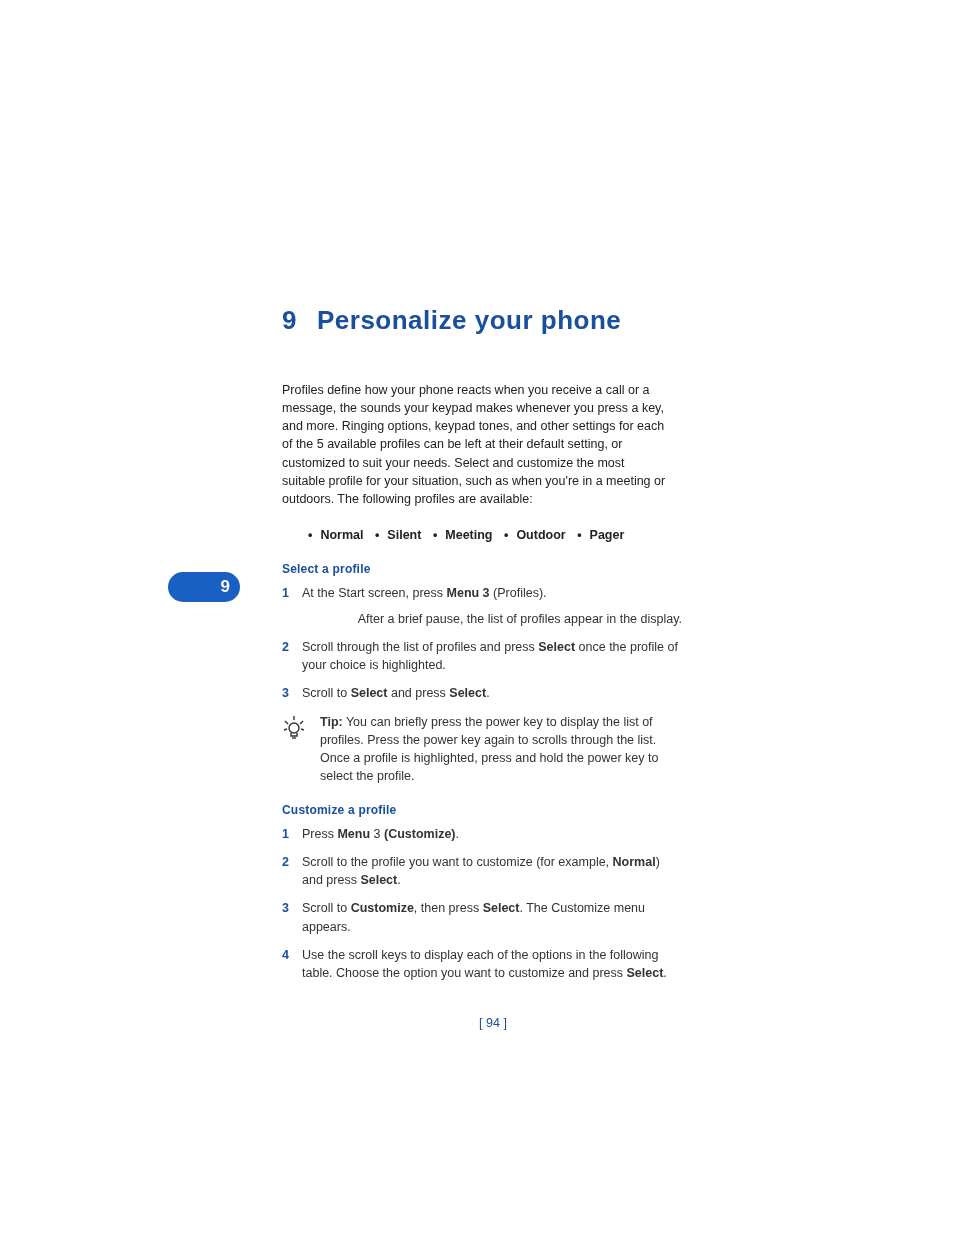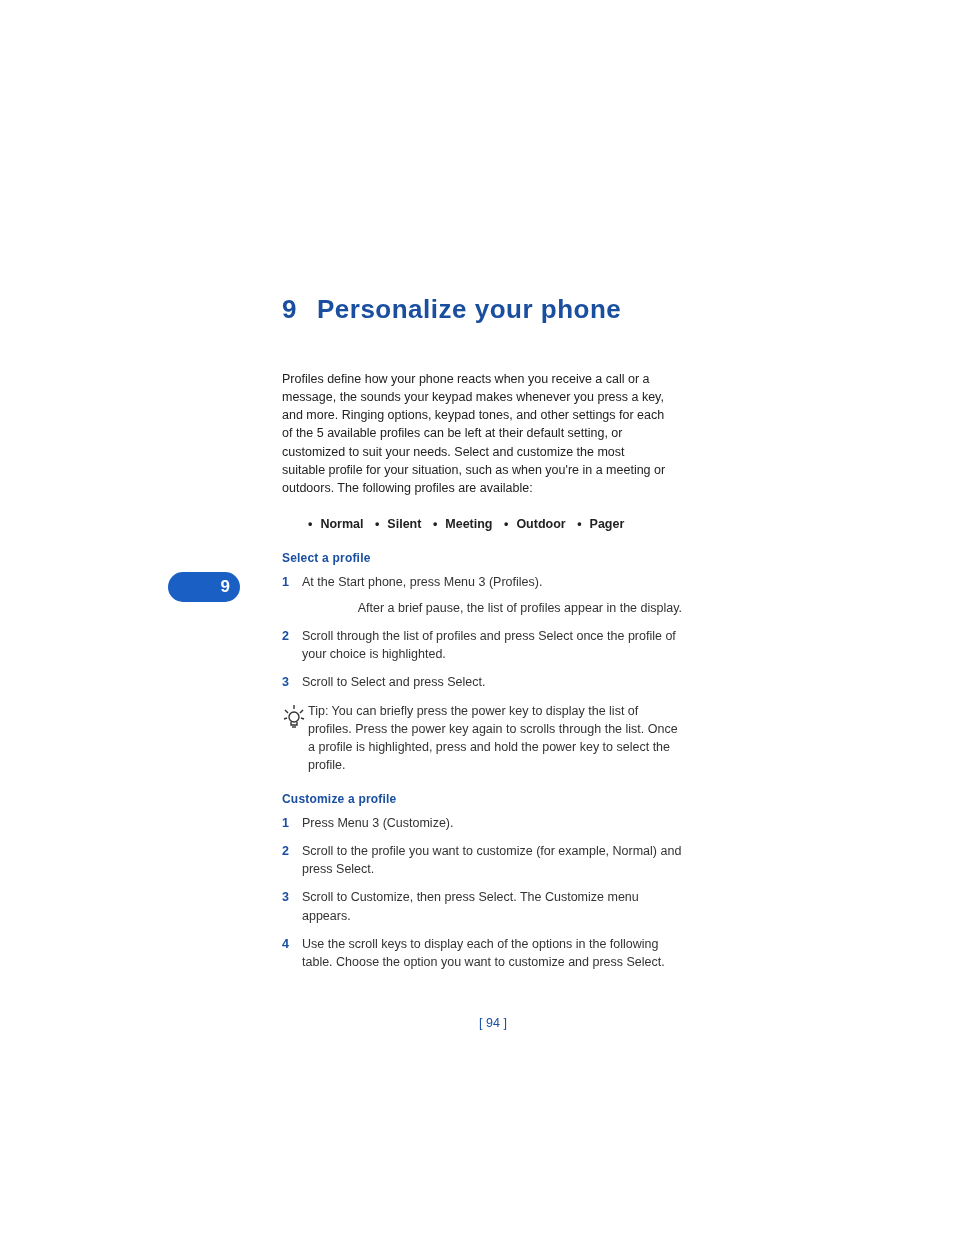--- a/index.html
+++ b/index.html
@@ -13,21 +13,21 @@
     position: relative;
   }
   .page {
     position: relative;
     width: 954px;
     height: 1235px;
   }
   .content {
     position: absolute;
     left: 282px;
-    top: 294px;
+    top: 305px;
     width: 400px;
   }
   .chapter-title {
     color: #1a4fa0;
     font-size: 26px;
     font-weight: bold;
     margin: 0 0 45px 0;
     letter-spacing: 0.5px;
   }
   .chapter-num {
@@ -82,21 +82,21 @@
   .step .txt {
     flex: 1;
   }
   .step .followup {
     margin-top: 8px;
     display: block;
     text-align: right;
   }
   .tip-row {
     display: flex;
-    gap: 0;
+    gap: 12px;
     margin: 6px 0 18px 0;
   }
   .tip-icon {
     flex: 0 0 26px;
     padding-top: 2px;
   }
   .tip-text {
     font-size: 12.5px;
     line-height: 1.45;
     flex: 1;
@@ -121,21 +121,21 @@
   .page-number {
     position: absolute;
     left: 16px;
     width: 954px;
     top: 1016px;
     text-align: center;
     color: #1a4fa0;
     font-size: 12.5px;
     font-weight: normal;
   }
-  b { font-weight: normal; }
+  b { font-weight: bold; }
 </style>
 </head>
 <body>
 
 <div class="page">
 
   <div class="side-tab">
     <span>9</span>
   </div>
 
@@ -154,21 +154,21 @@
       <span class="dot">•</span><span>Meeting</span>
       <span class="dot">•</span><span>Outdoor</span>
       <span class="dot">•</span><span>Pager</span>
     </div>
 
     <h3 class="subhead">Select a profile</h3>
 
     <div class="step">
       <span class="num">1</span>
       <span class="txt">
-        <span>At the Start phone, press </span><b>Menu 3</b><span> (Profiles).</span>
+        <span>At the Start screen, press </span><b>Menu 3</b><span> (Profiles).</span>
         <span class="followup">After a brief pause, the list of profiles appear in the display.</span>
       </span>
     </div>
 
     <div class="step">
       <span class="num">2</span>
       <span class="txt">
         <span>Scroll through the list of profiles and press </span><b>Select</b><span> once the profile of your choice is highlighted.</span>
       </span>
     </div>

